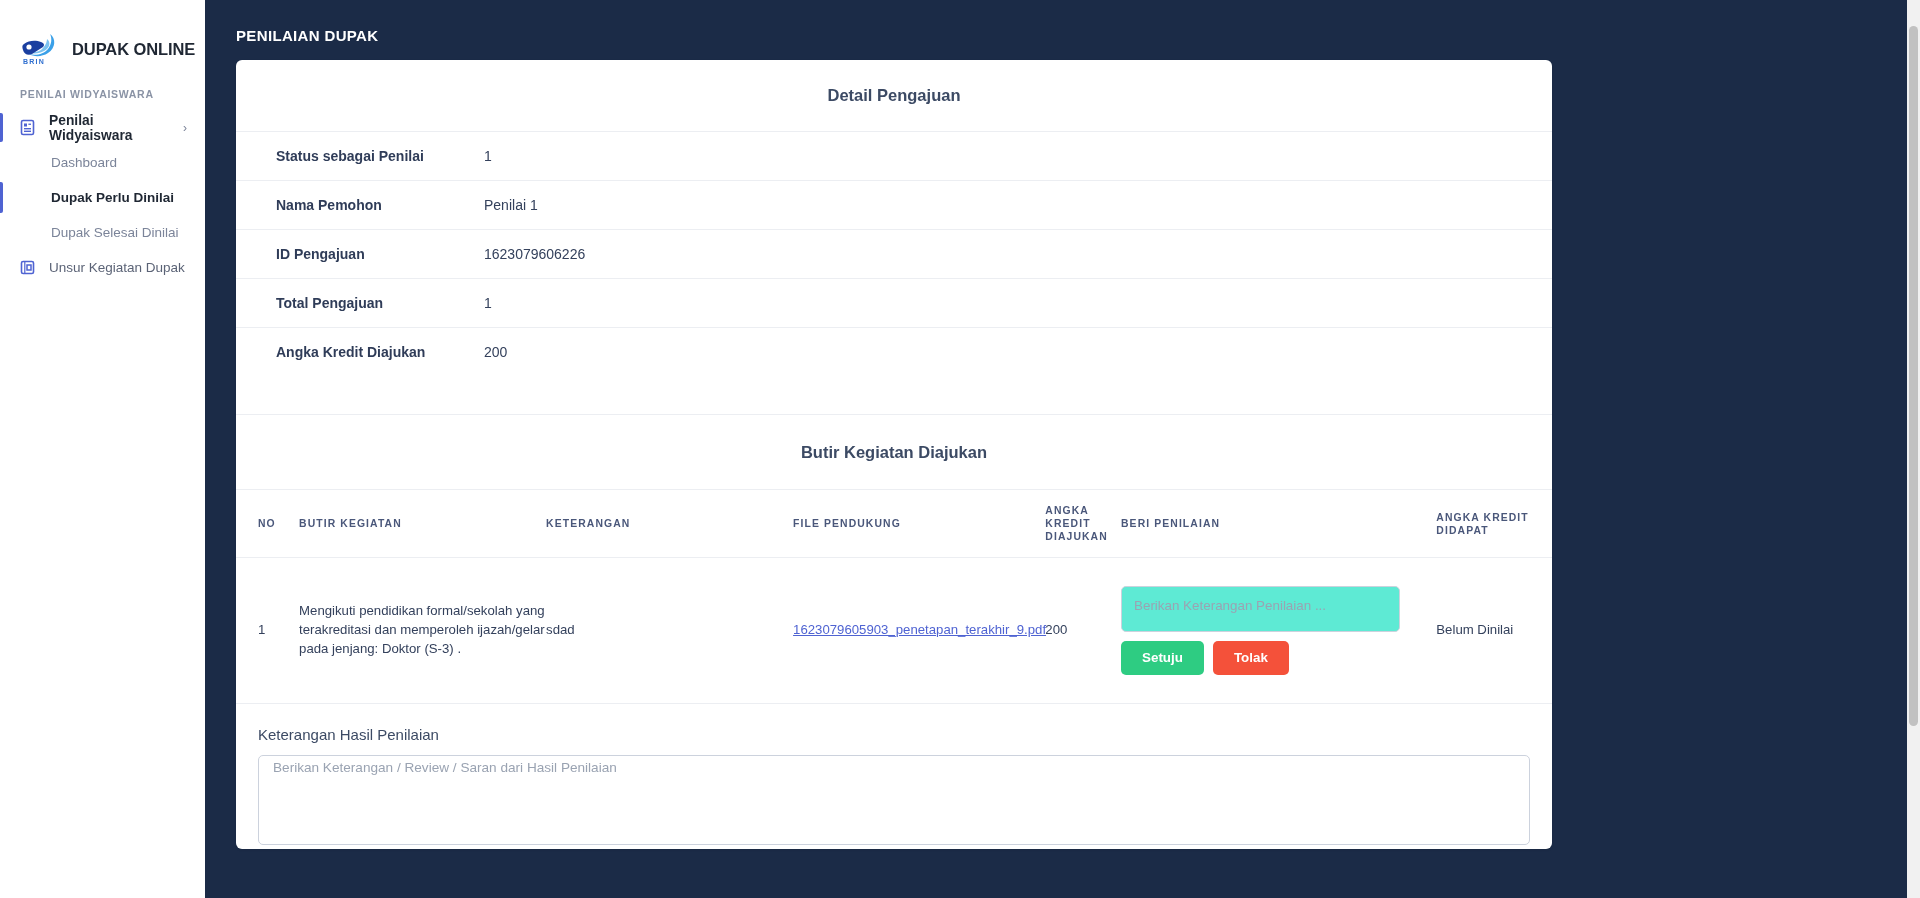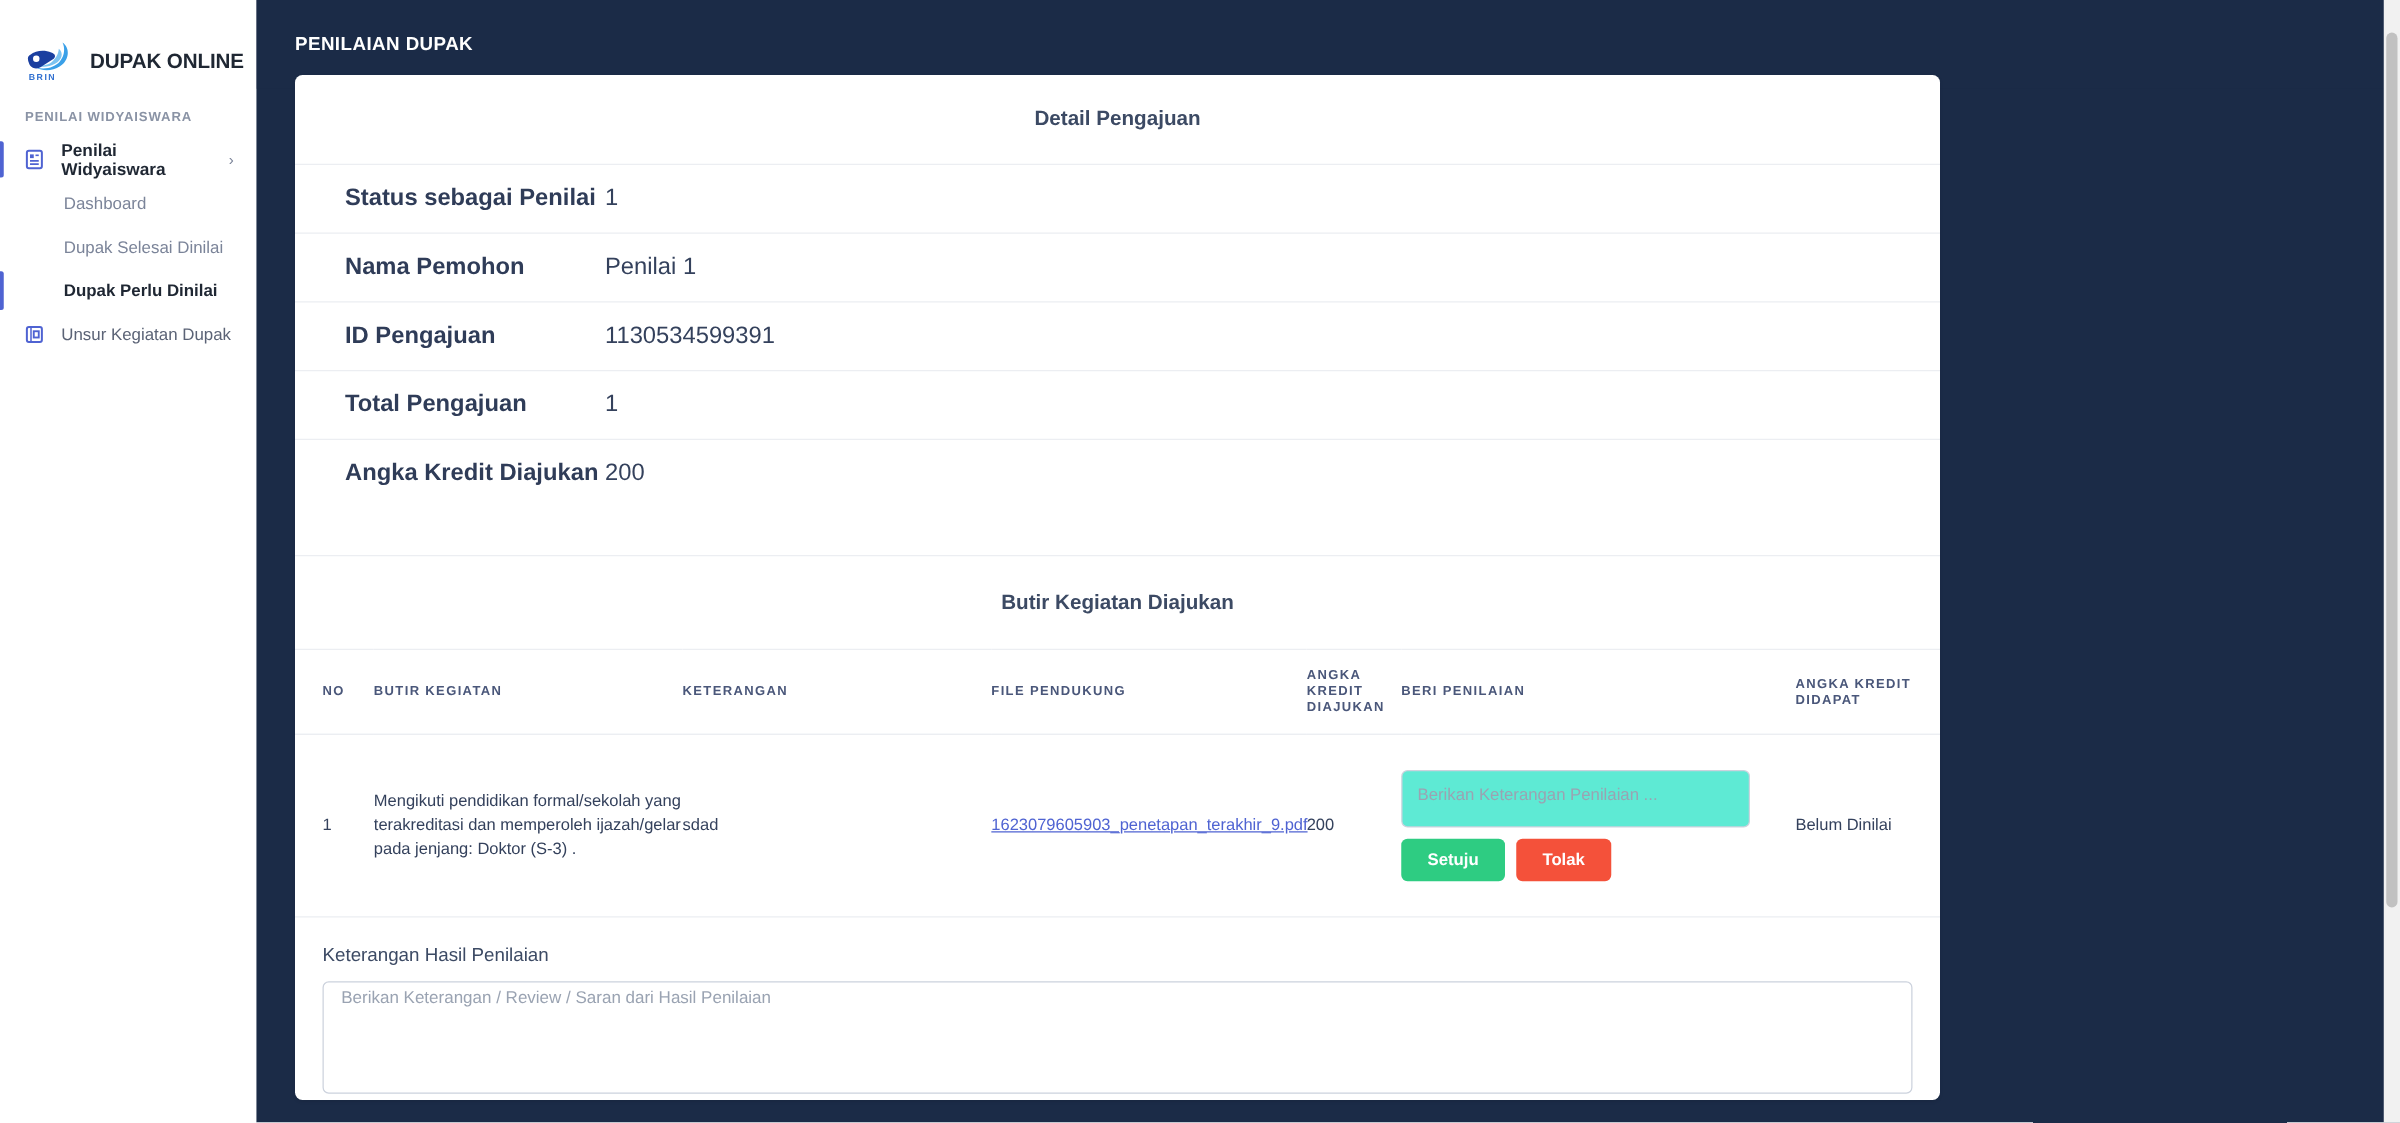--- a/index.html
+++ b/index.html
@@ -163,21 +163,21 @@
     margin: 0 0 0 0;
   }
   .detail-table {
     width: 100%;
     border-collapse: collapse;
     table-layout: fixed;
   }
   .detail-table tr td {
     border-top: 1px solid #eceef2;
     padding: 16px 0;
-    font-size: 19px;
+    font-size: 14px;
     color: #34415c;
     height: 42px;
     vertical-align: middle;
     margin-left: 48px;
   }
   .detail-table tr:first-child td { border-top: 1px solid #eceef2; }
   .detail-table td.lbl {
     width: 248px;
     padding-left: 40px;
     font-weight: bold;
@@ -335,25 +335,25 @@
           <rect x="9.4" y="4.6" width="2.6" height="1.3" fill="#4f63d2"></rect>
         </svg>
       </span>
       <span class="nav-label">Penilai Widyaiswara</span>
       <span class="nav-chevron">›</span>
     </div>
 
     <div class="nav-sub">
       <span>Dashboard</span>
     </div>
+    <div class="nav-sub current">
+      <span>Dupak Perlu Dinilai</span>
+    </div>
     <div class="nav-sub">
       <span>Dupak Selesai Dinilai</span>
-    </div>
-    <div class="nav-sub current">
-      <span>Dupak Perlu Dinilai</span>
     </div>
 
 
     <div class="nav-item">
       <span class="nav-icon">
         <svg width="17" height="17" viewBox="0 0 17 17">
           <rect x="2.5" y="2.5" width="12" height="12" rx="1.6" fill="none" stroke="#4f63d2" stroke-width="1.6"></rect>
           <rect x="5.2" y="2.8" width="1.2" height="11.4" fill="#4f63d2"></rect>
           <rect x="8" y="6" width="4" height="5" fill="none" stroke="#4f63d2" stroke-width="1.5"></rect>
         </svg>
@@ -380,21 +380,21 @@
               <tr>
             <td class="lbl">Status sebagai Penilai</td>
             <td class="val">1</td>
           </tr>
           <tr>
             <td class="lbl">Nama Pemohon</td>
             <td class="val">Penilai 1</td>
           </tr>
           <tr>
             <td class="lbl">ID Pengajuan</td>
-            <td class="val">1130534599391</td>
+            <td class="val">1623079606226</td>
           </tr>
           <tr>
             <td class="lbl">Total Pengajuan</td>
             <td class="val">1</td>
           </tr>
           <tr>
             <td class="lbl">Angka Kredit Diajukan</td>
             <td class="val">200</td>
           </tr>
         </tbody>

